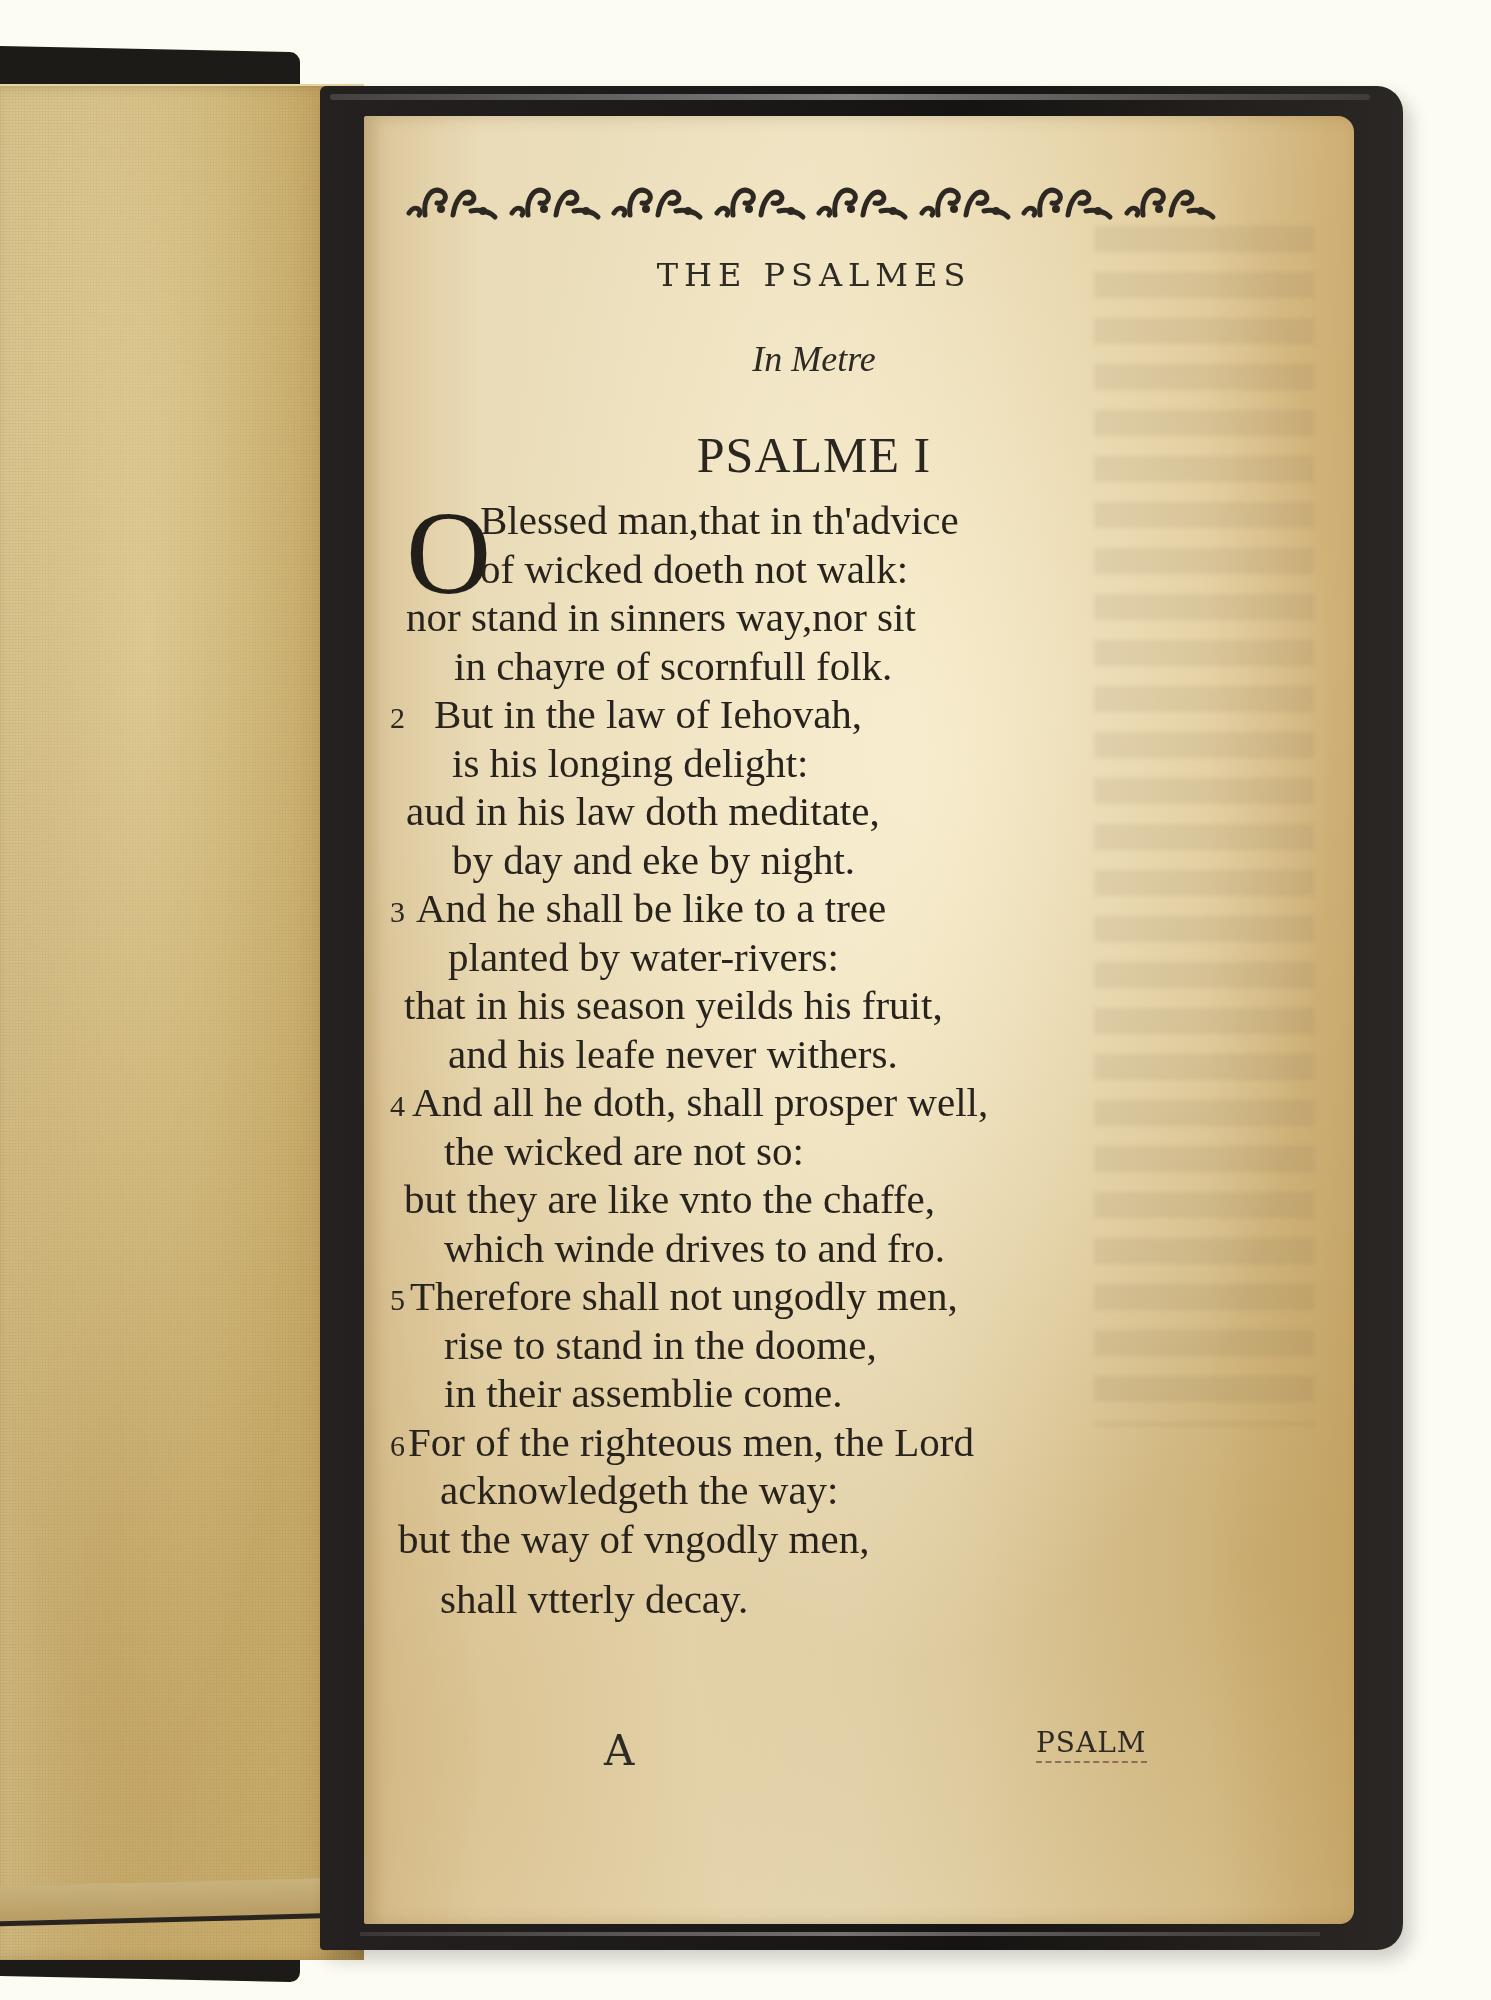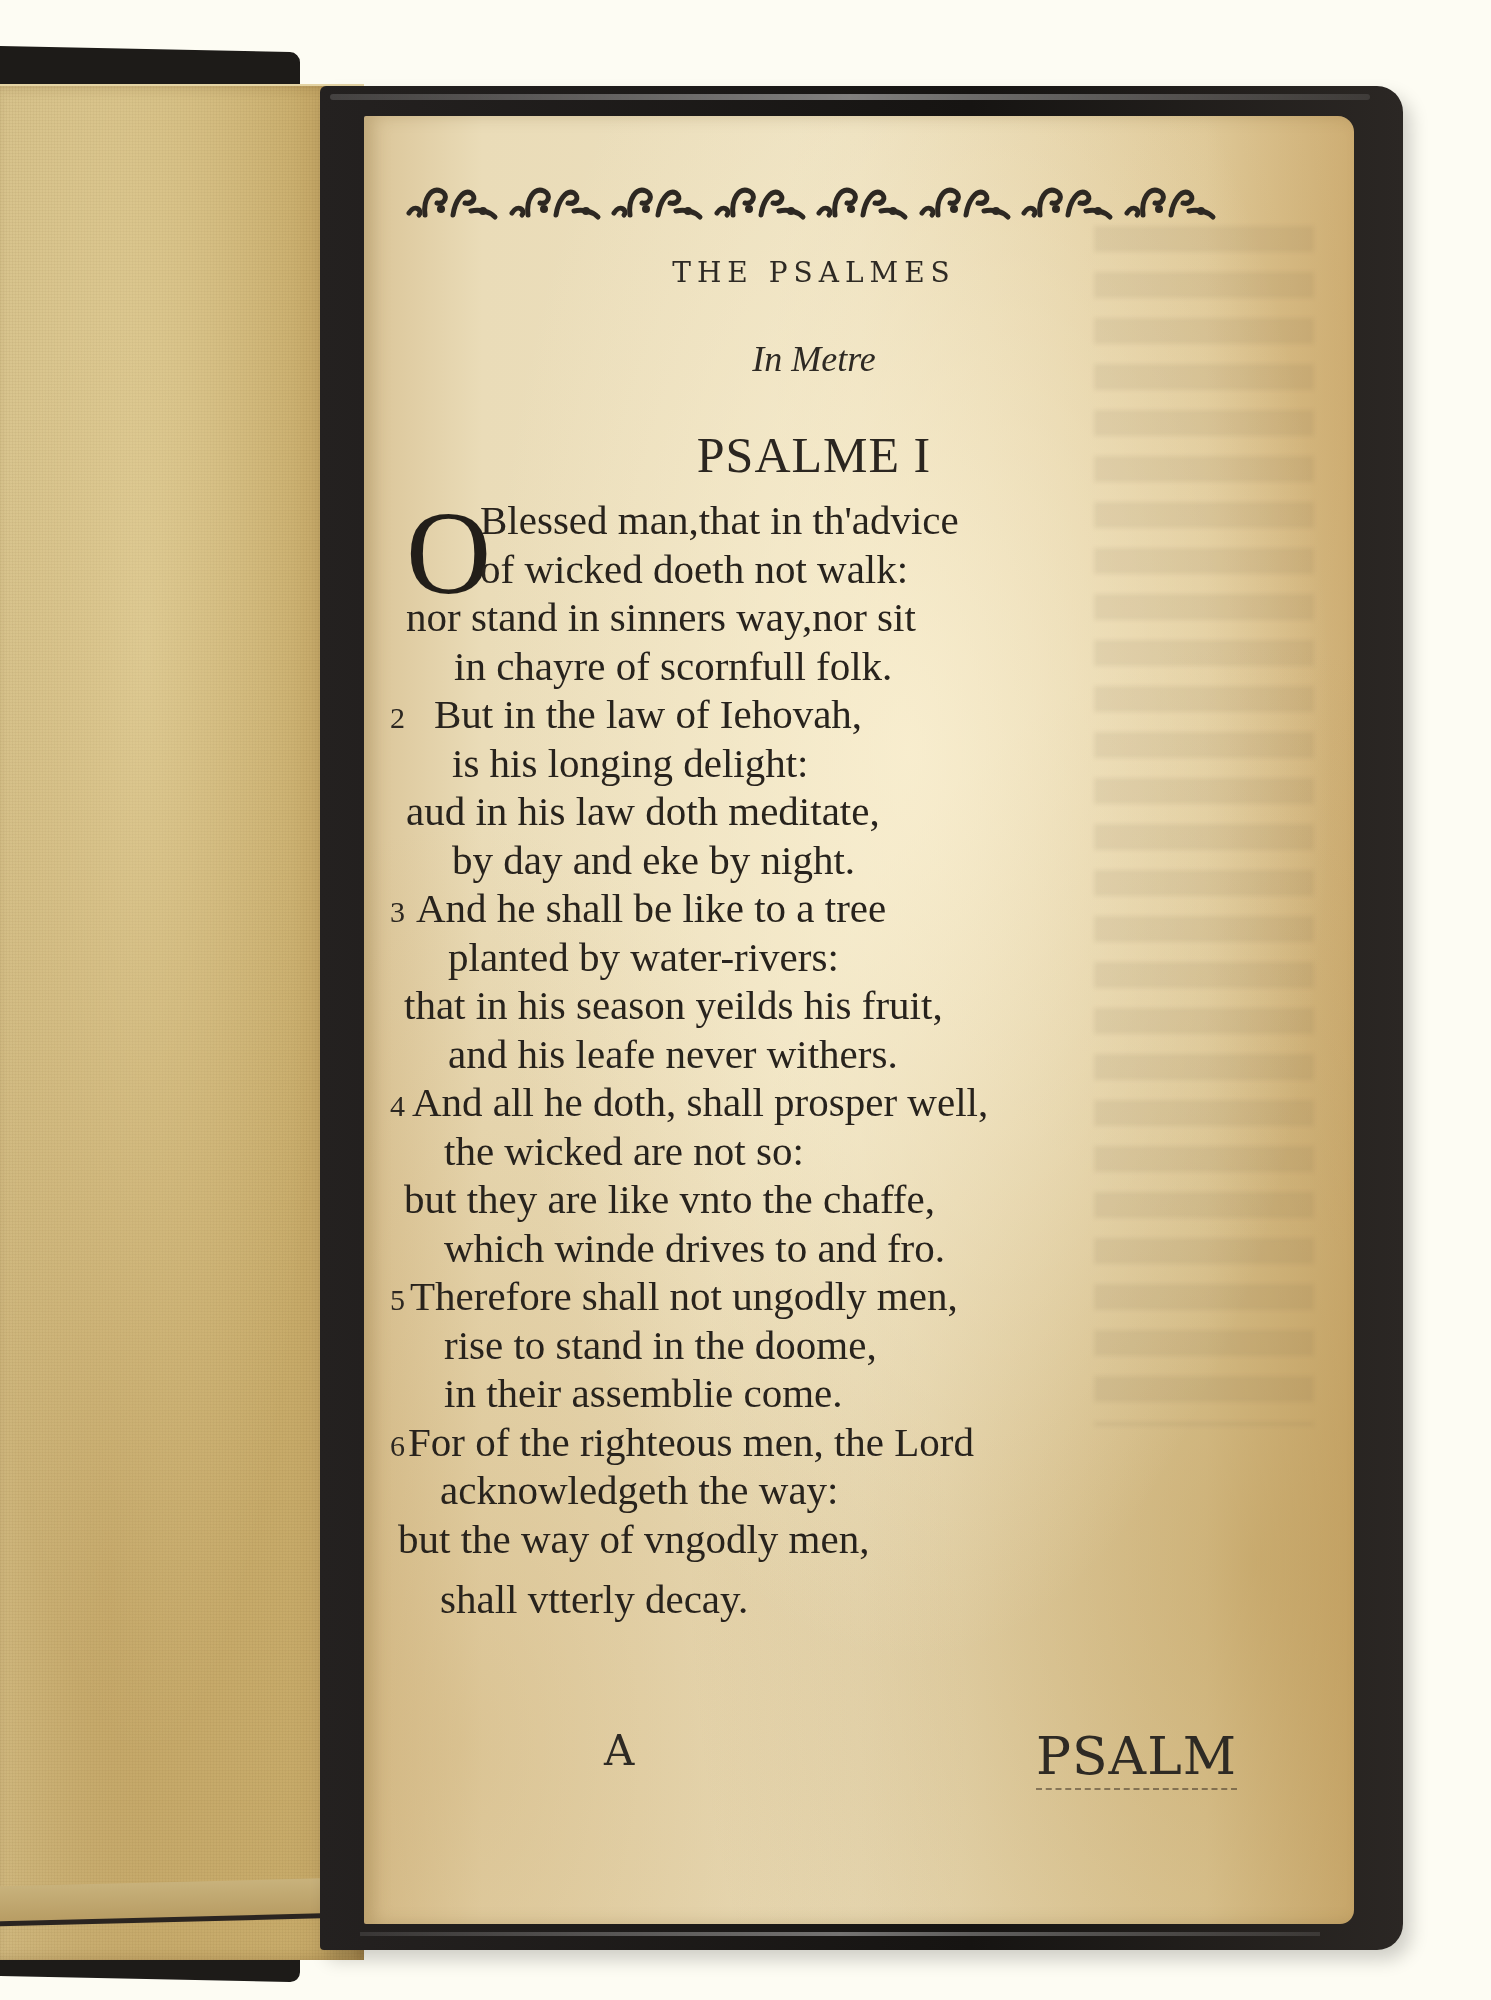--- a/index.html
+++ b/index.html
@@ -77,21 +77,21 @@
       position: absolute; left: 40px; top: 62px; width: 820px; height: 46px;
       display: flex; justify-content: space-between; align-items: center;
     }
     .ornament {
       width: 102px; height: 40px;
     }
     .ornament svg { width: 100%; height: 100%; }
 
     .running-title {
       position: absolute; left: 0; width: 900px; top: 140px;
-      text-align: center; font-size: 28px; letter-spacing: 6px;
+      text-align: center; font-size: 32px; letter-spacing: 6px;
       font-family: "DejaVu Serif", serif; color: #2e2a24;
     }
     .subtitle {
       position: absolute; left: 0; width: 900px; top: 222px;
       text-align: center; font-size: 36px; font-style: italic;
       font-family: "Liberation Serif", serif; color: #2e2a24;
     }
     .psalm-heading {
       position: absolute; left: 0; width: 900px; top: 310px;
       text-align: center; font-size: 50px; letter-spacing: 1px;
@@ -110,21 +110,21 @@
     .drop-cap {
       position: absolute; left: 42px; top: 8px;
       font-size: 118px; line-height: 100px; font-family: "Liberation Serif", serif;
       color: #221e19;
     }
     .catch-word, .signature {
       position: absolute; top: 1610px;
       font-family: "DejaVu Serif", serif; color: #2e2a24;
     }
     .signature { left: 240px; font-size: 42px; }
-    .catch-word { left: 672px; font-size: 52px; letter-spacing: 1px;
+    .catch-word { left: 672px; font-size: 28px; letter-spacing: 1px;
       border-bottom: 2px dashed rgba(50,40,30,0.5); padding-bottom: 2px; }
   </style>
 </head>
 <body>
 
 <div class="left-cover"></div>
 <div class="left-cloth"></div>
 <div class="left-cloth-edge"></div>
 
 <div class="right-cover"></div>

